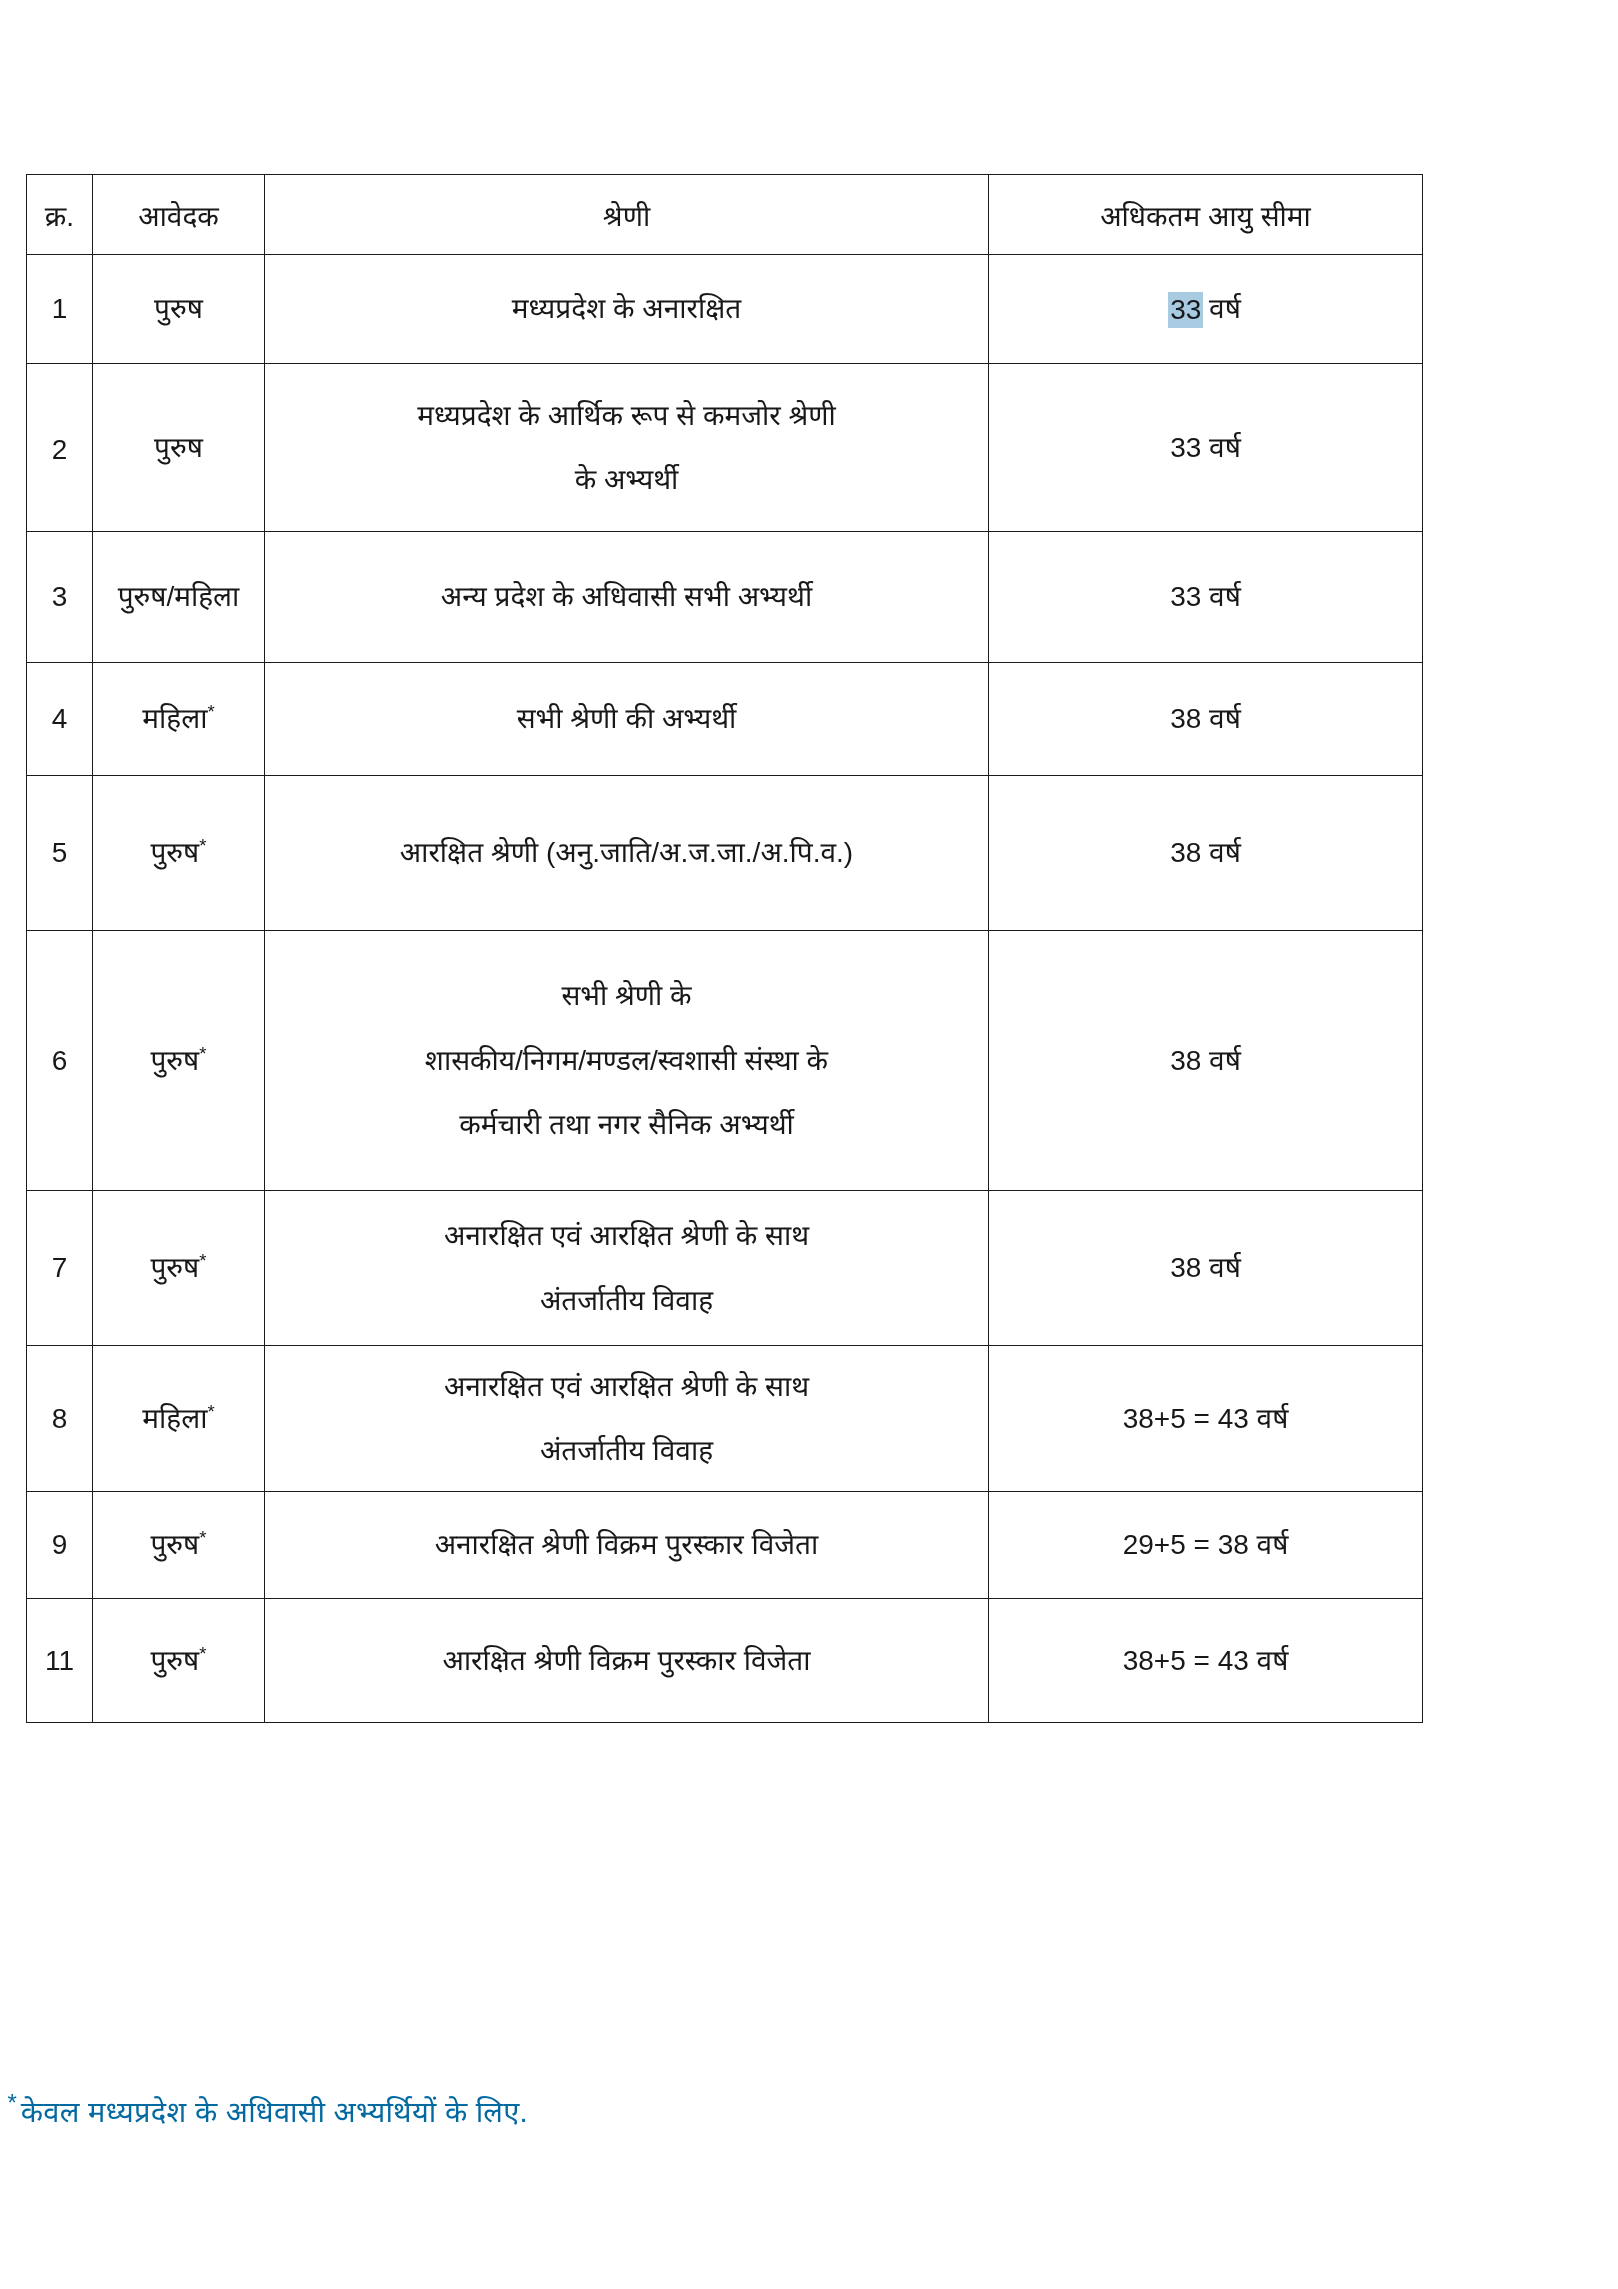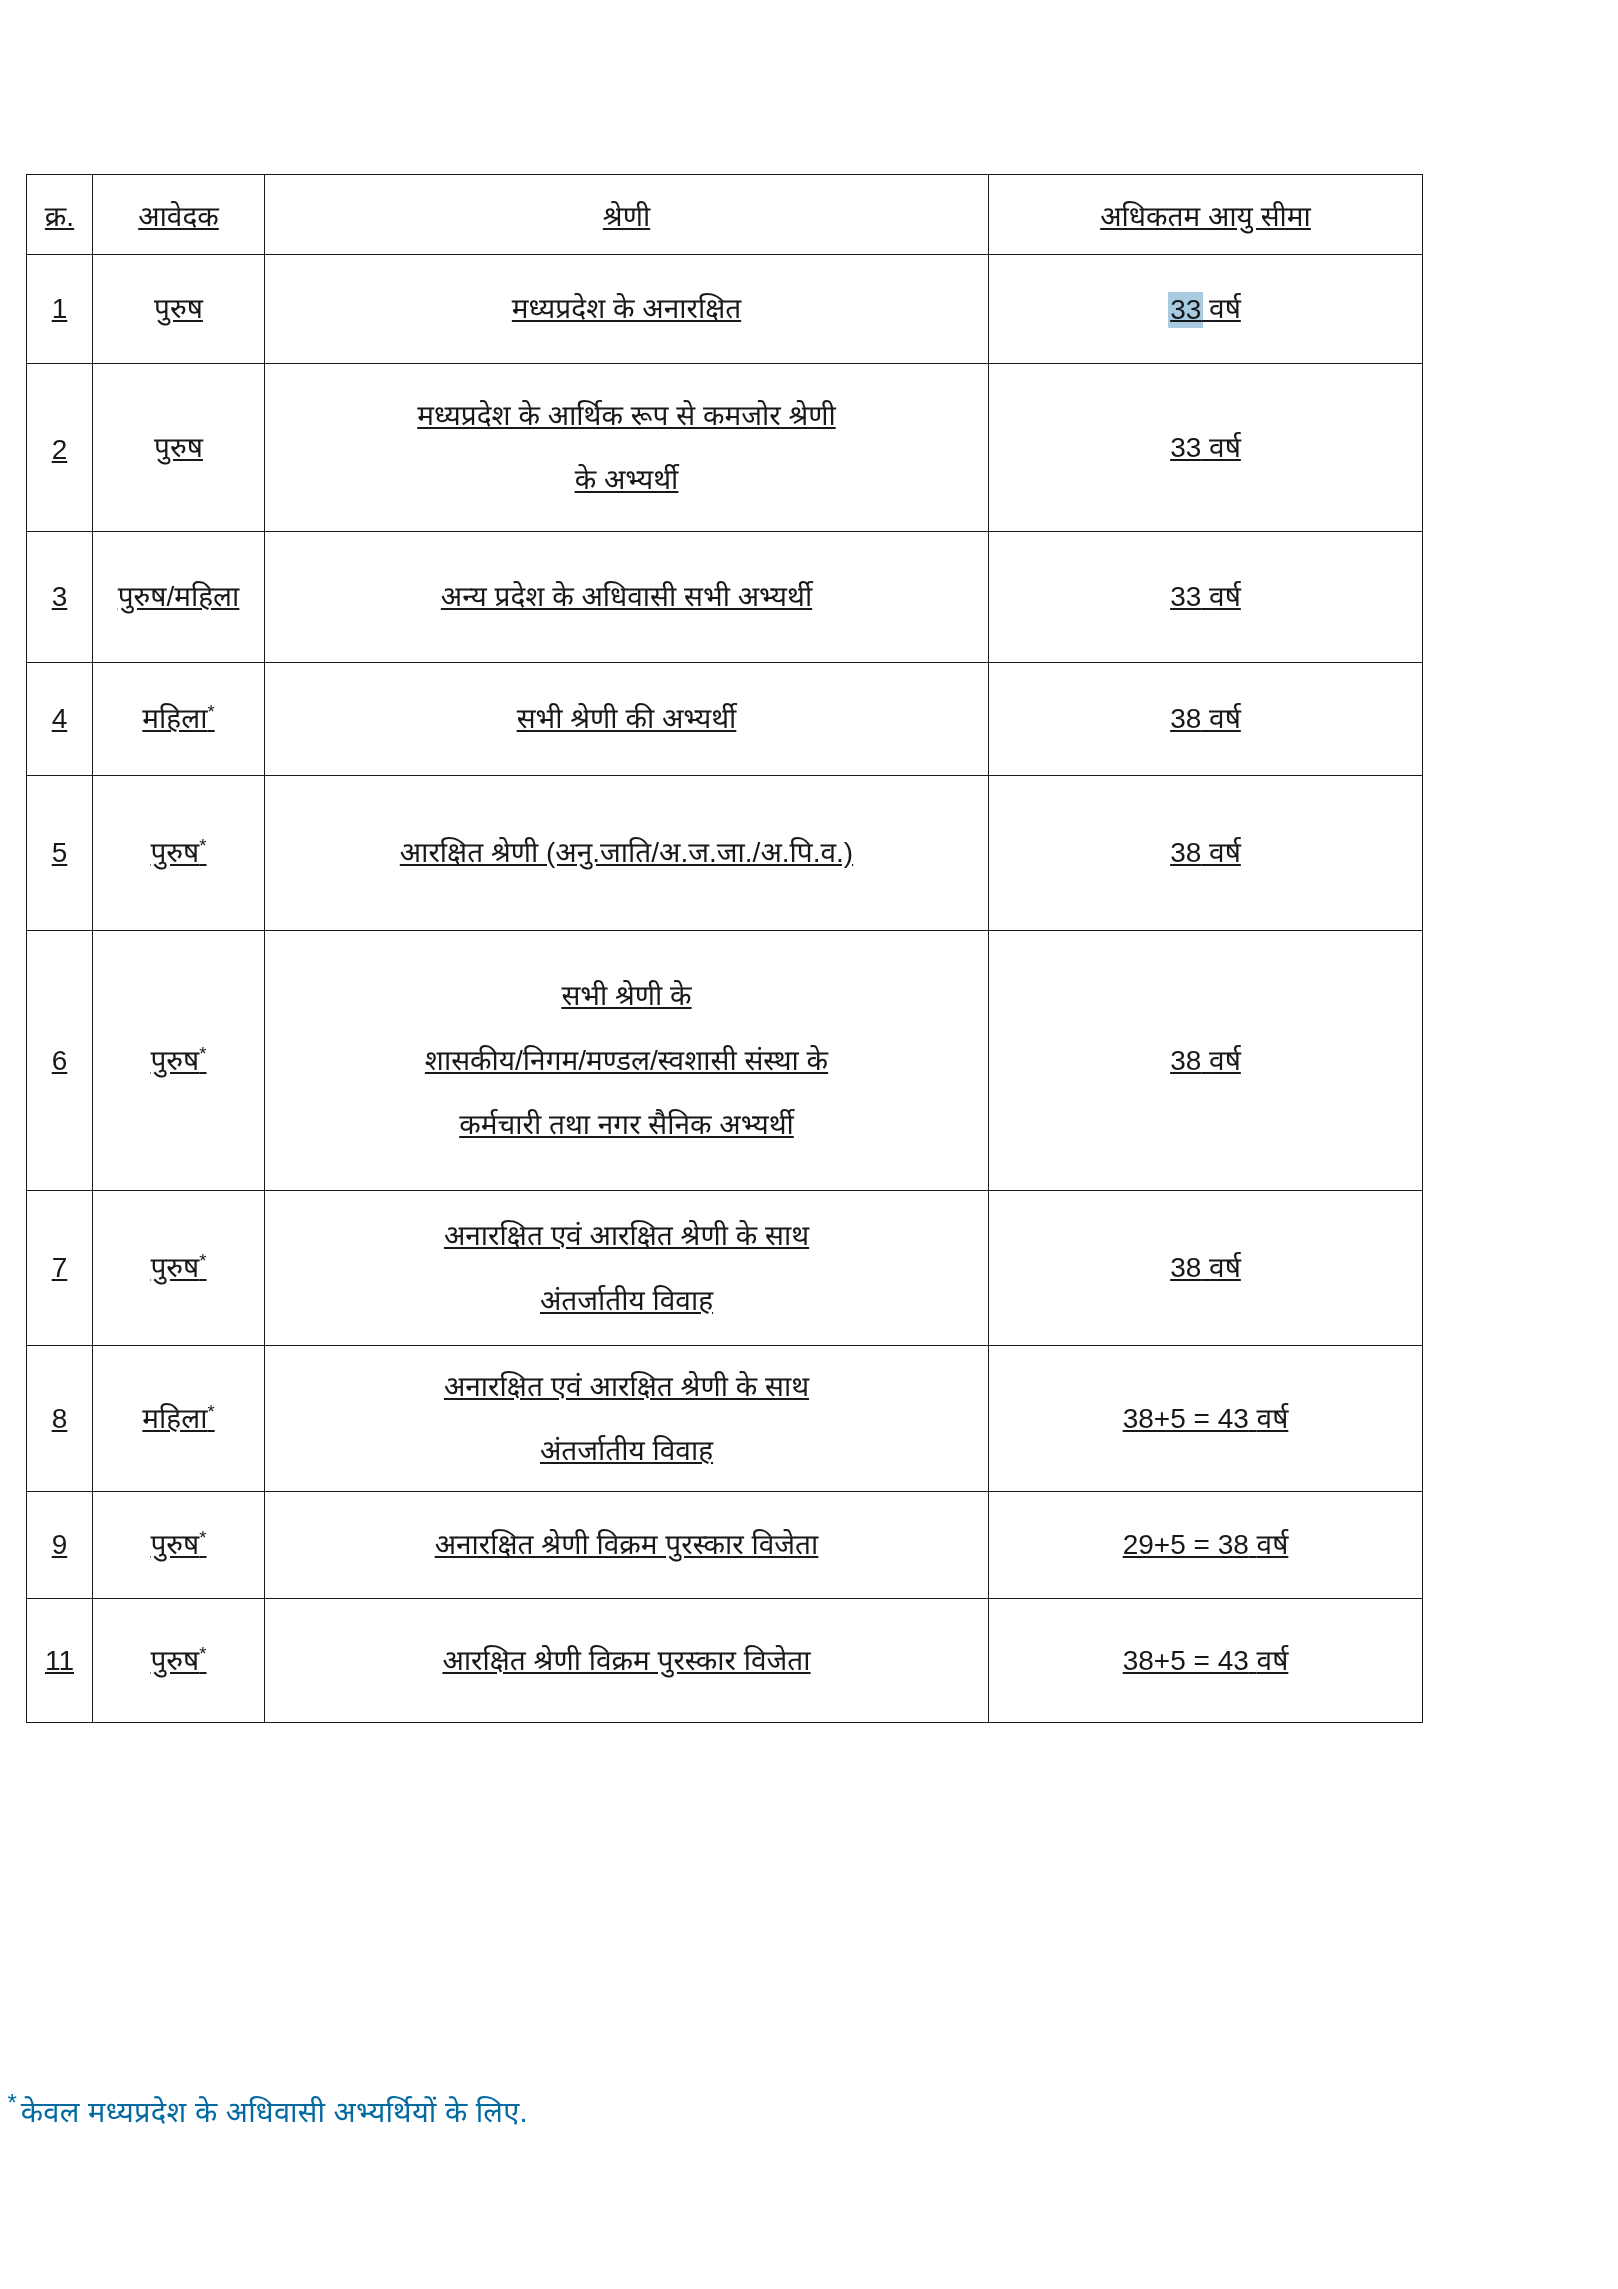--- a/index.html
+++ b/index.html
@@ -38,21 +38,20 @@
   }
 
   table.age-table td {
     border: 1.8px solid #1b1b1b;
     padding: 0;
     vertical-align: middle;
     font-size: 28px;
     line-height: 1.55;
     color: #17181a;
     font-weight: 400;
-    text-decoration: underline;
   }
 
   
   col.c-sno   { width: 66px; }
   col.c-appl  { width: 172px; }
   col.c-cat   { width: 724px; }
   col.c-age   { width: 434px; }
 
   .cell {
     padding: 9.2px 7.4px;

